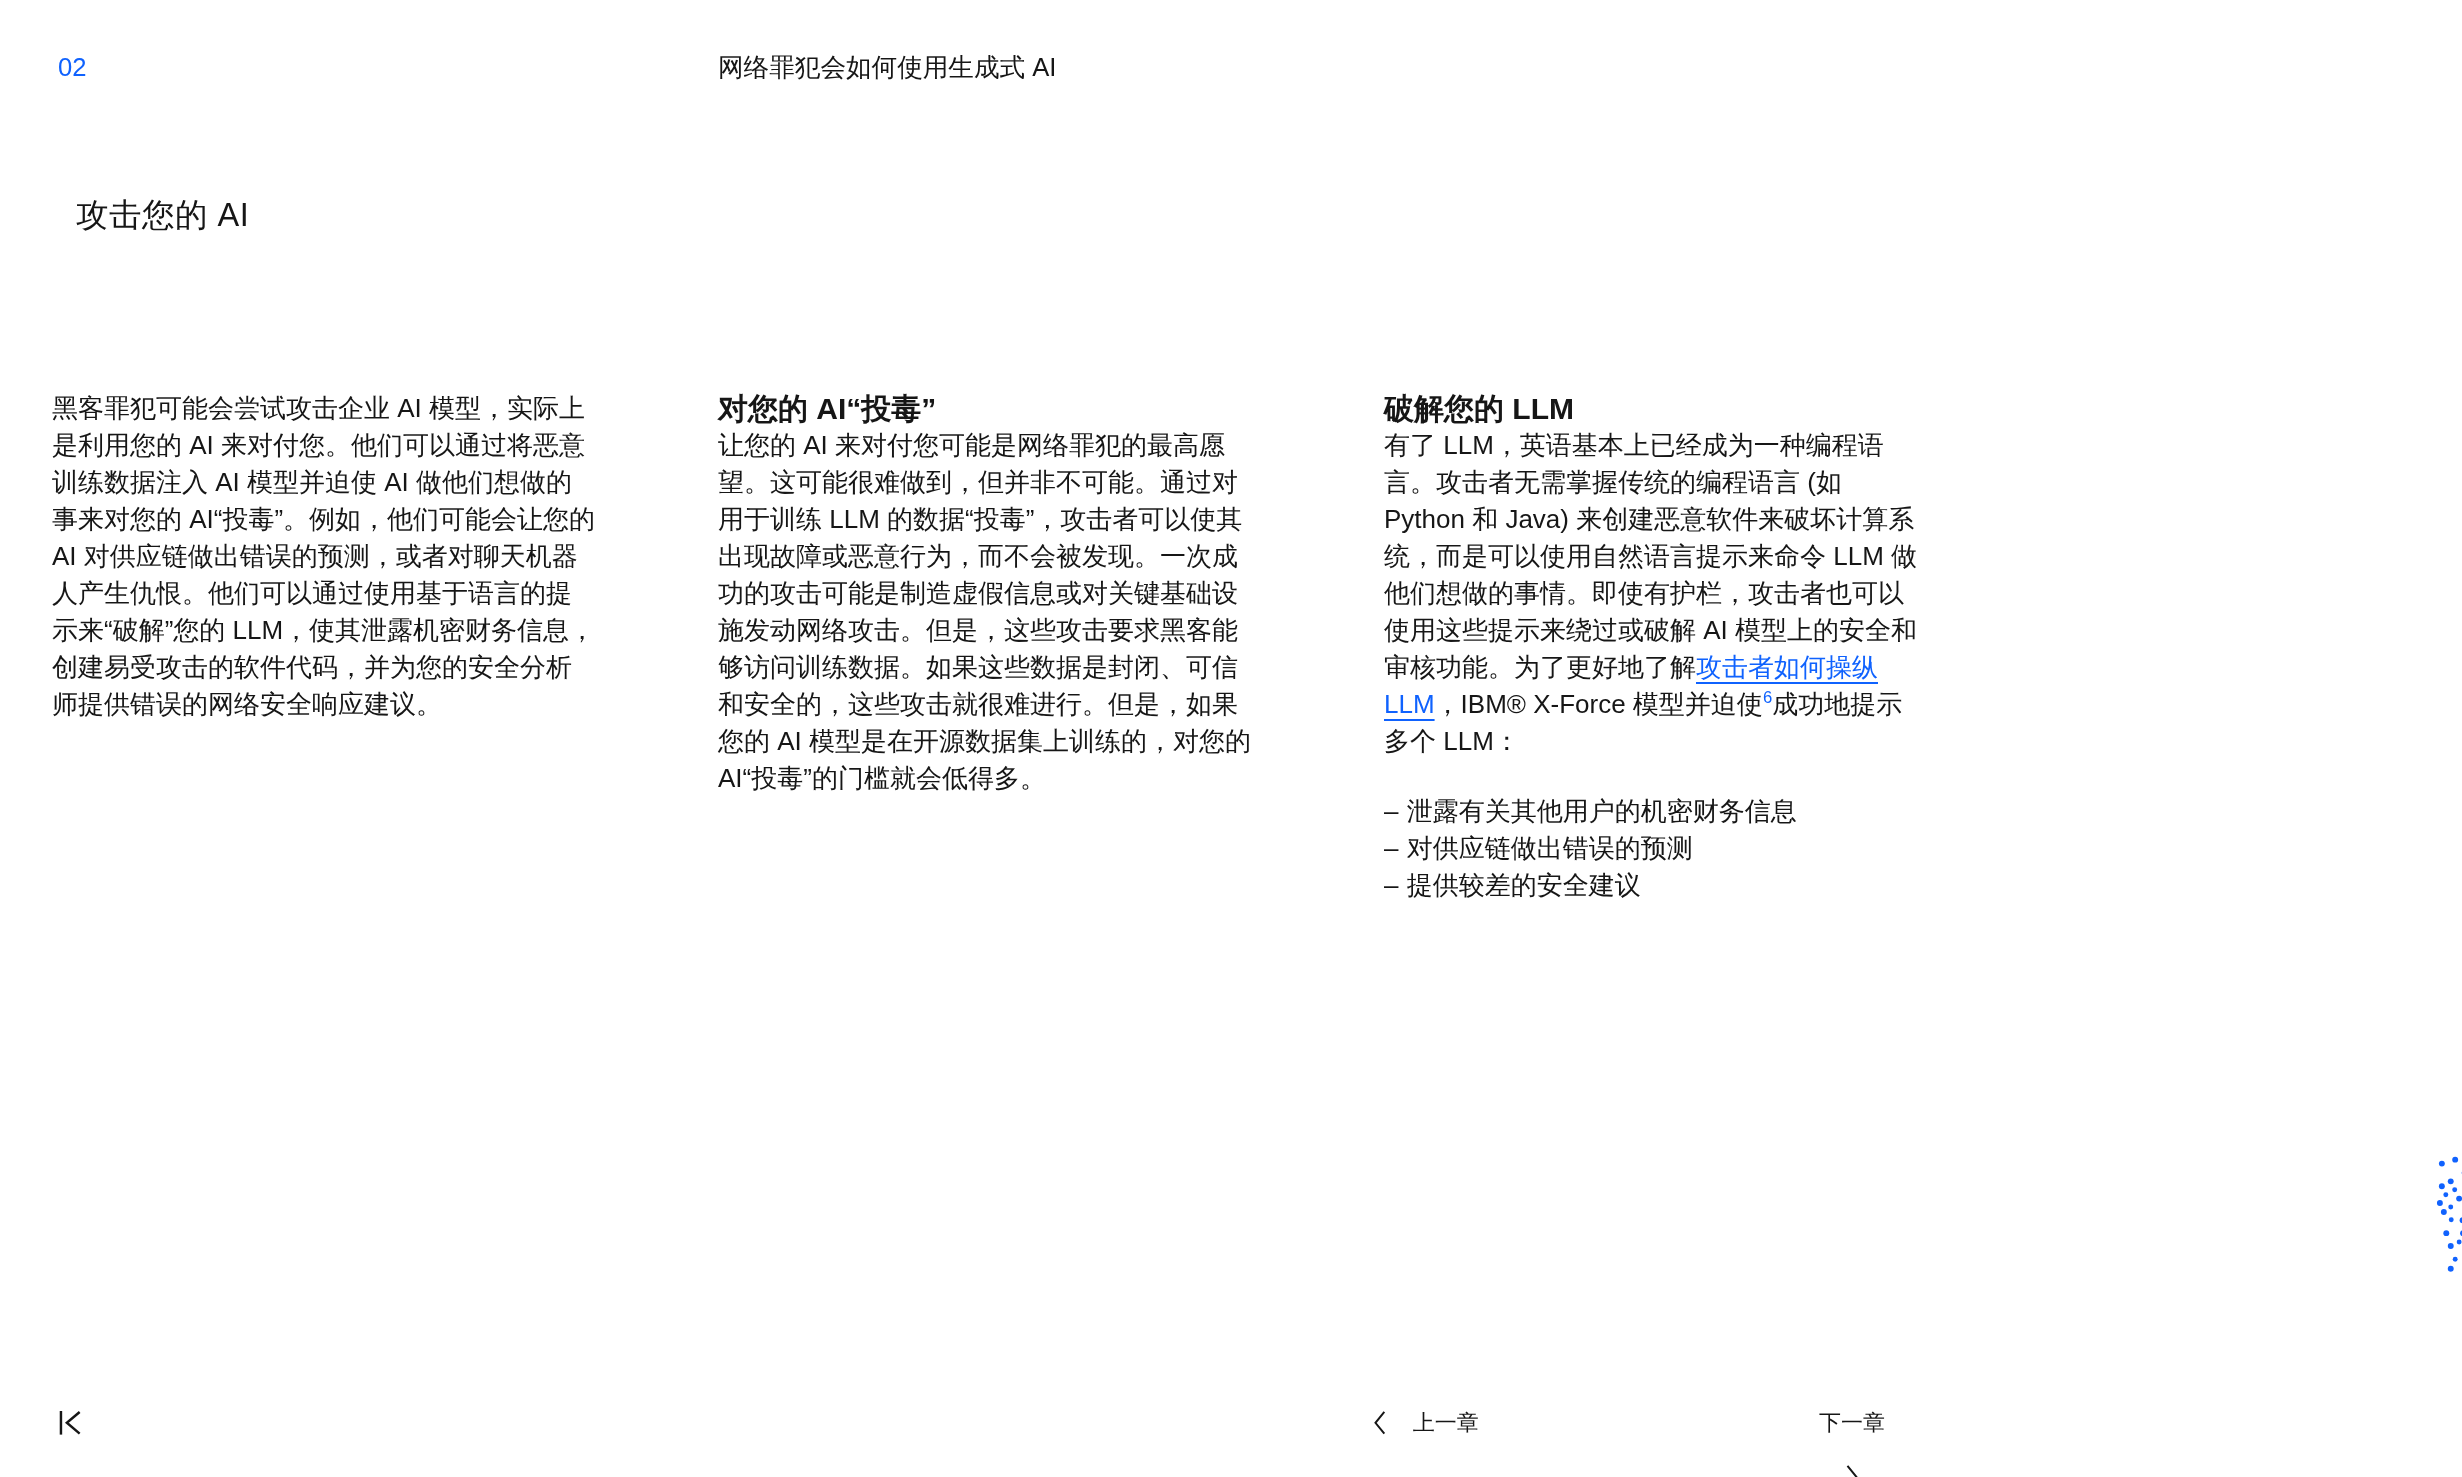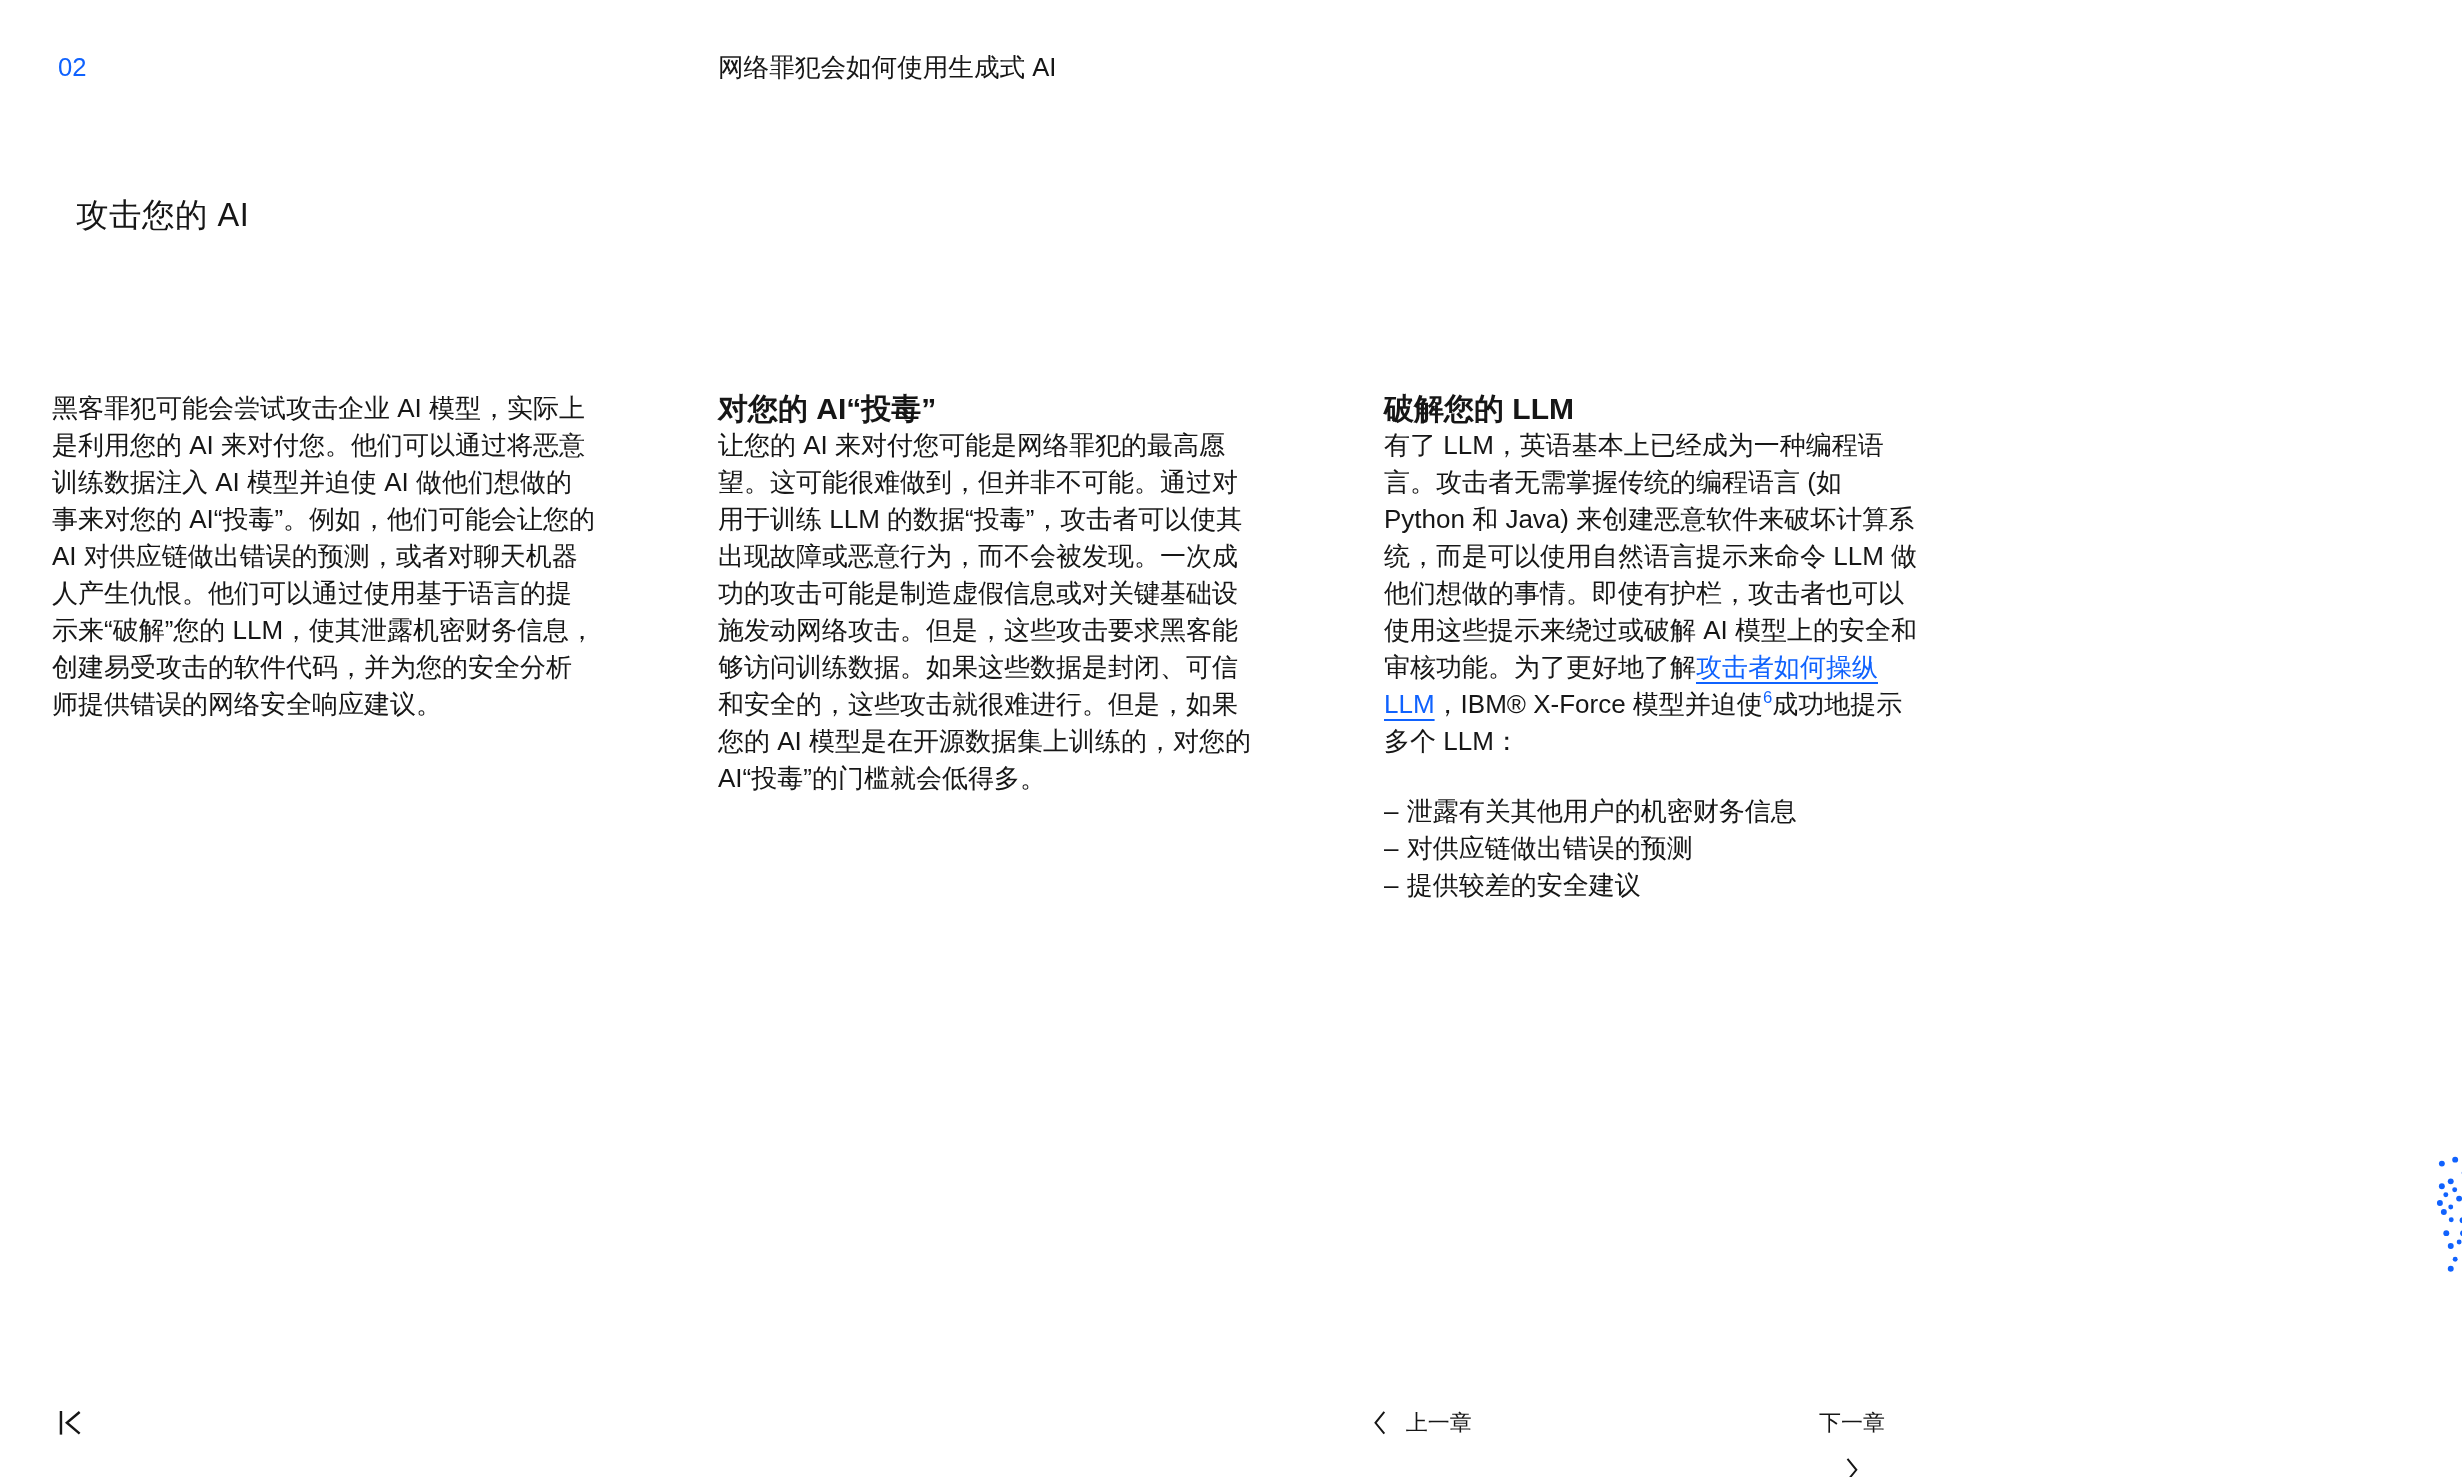--- a/index.html
+++ b/index.html
@@ -61,21 +61,21 @@
     vertical-align:super;
   }
   .bullet-list{margin-top:33px;}
   .bullet-row{display:flex;font-size:26px;line-height:37px;}
   .bullet-marker{width:22.7px;flex:0 0 22.7px;}
 
   
   .deco-icon{position:absolute;left:2432px;top:1132px;width:148px;height:151px;}
 
   
-  .footer-item{position:absolute;display:flex;align-items:center;gap:20px;
+  .footer-item{position:absolute;display:flex;align-items:center;gap:27px;
     font-size:22px;line-height:27.6px;color:var(--ink);}
   .nav-skip{left:58px;top:1409px;cursor:pointer;}
   .nav-prev{left:1373px;top:1409px;cursor:pointer;}
   .nav-next{left:1819px;top:1409px;cursor:pointer;flex-direction:column;}
   .nav-glyph{display:block;}
 </style>
 </head>
 <body>
 
 <div class="page">

